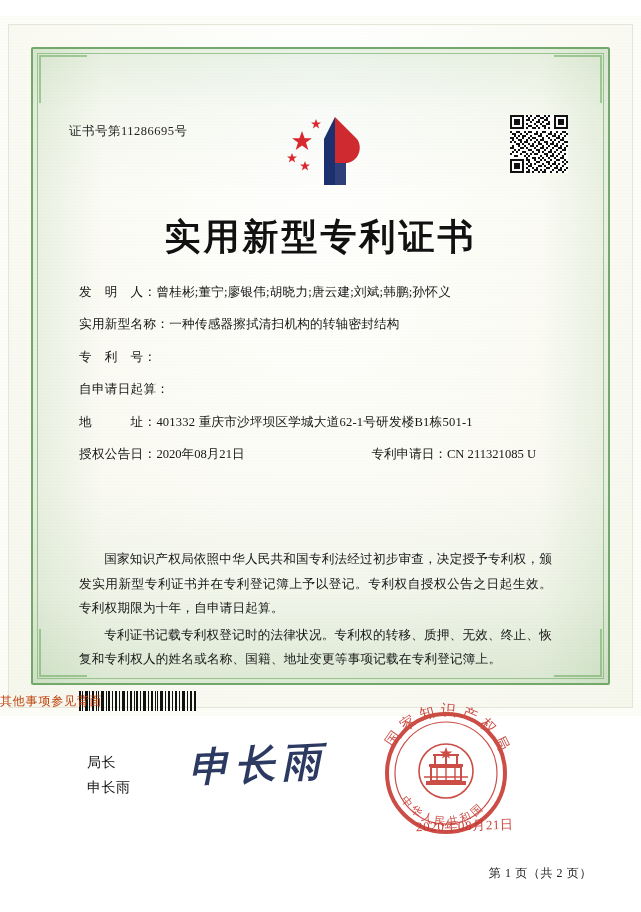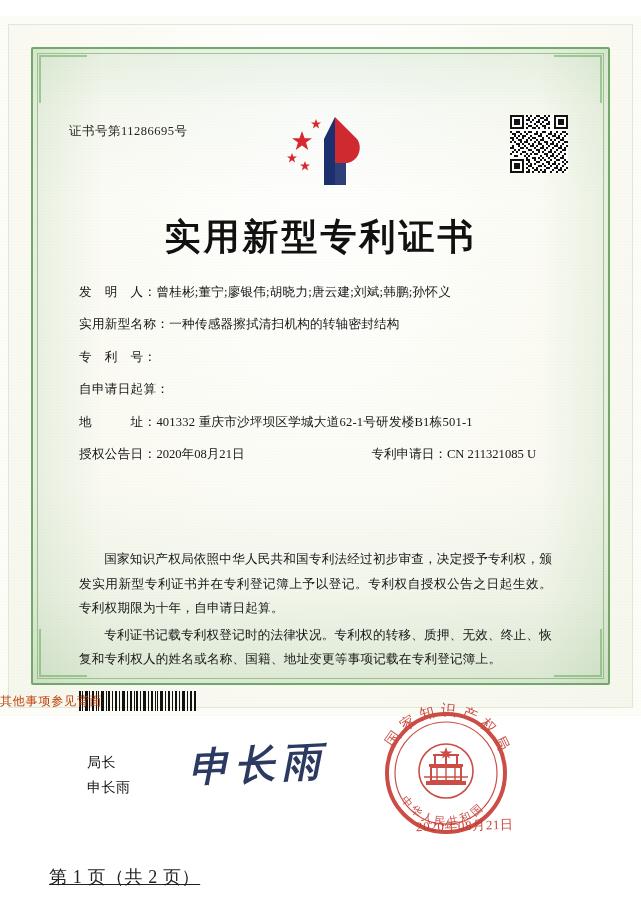--- a/index.html
+++ b/index.html
@@ -243,25 +243,24 @@
     opacity: 0.92;
     white-space: nowrap;
   }
 
   
   .page-no {
     position: absolute;
     left: 0;
     right: 0;
     top: 800px;
-    text-align: left;
-    font-size: 18px;
+    text-align: right;
+    font-size: 12px;
     color: #222;
     letter-spacing: 0.6px;
-    text-decoration: underline;
   }
   .back-note {
     position: absolute;
     left: 0;
     right: 0;
     bottom: 6px;
     text-align: left;
     font-size: 12px;
     color: #c2410c;
     letter-spacing: 0.8px;

